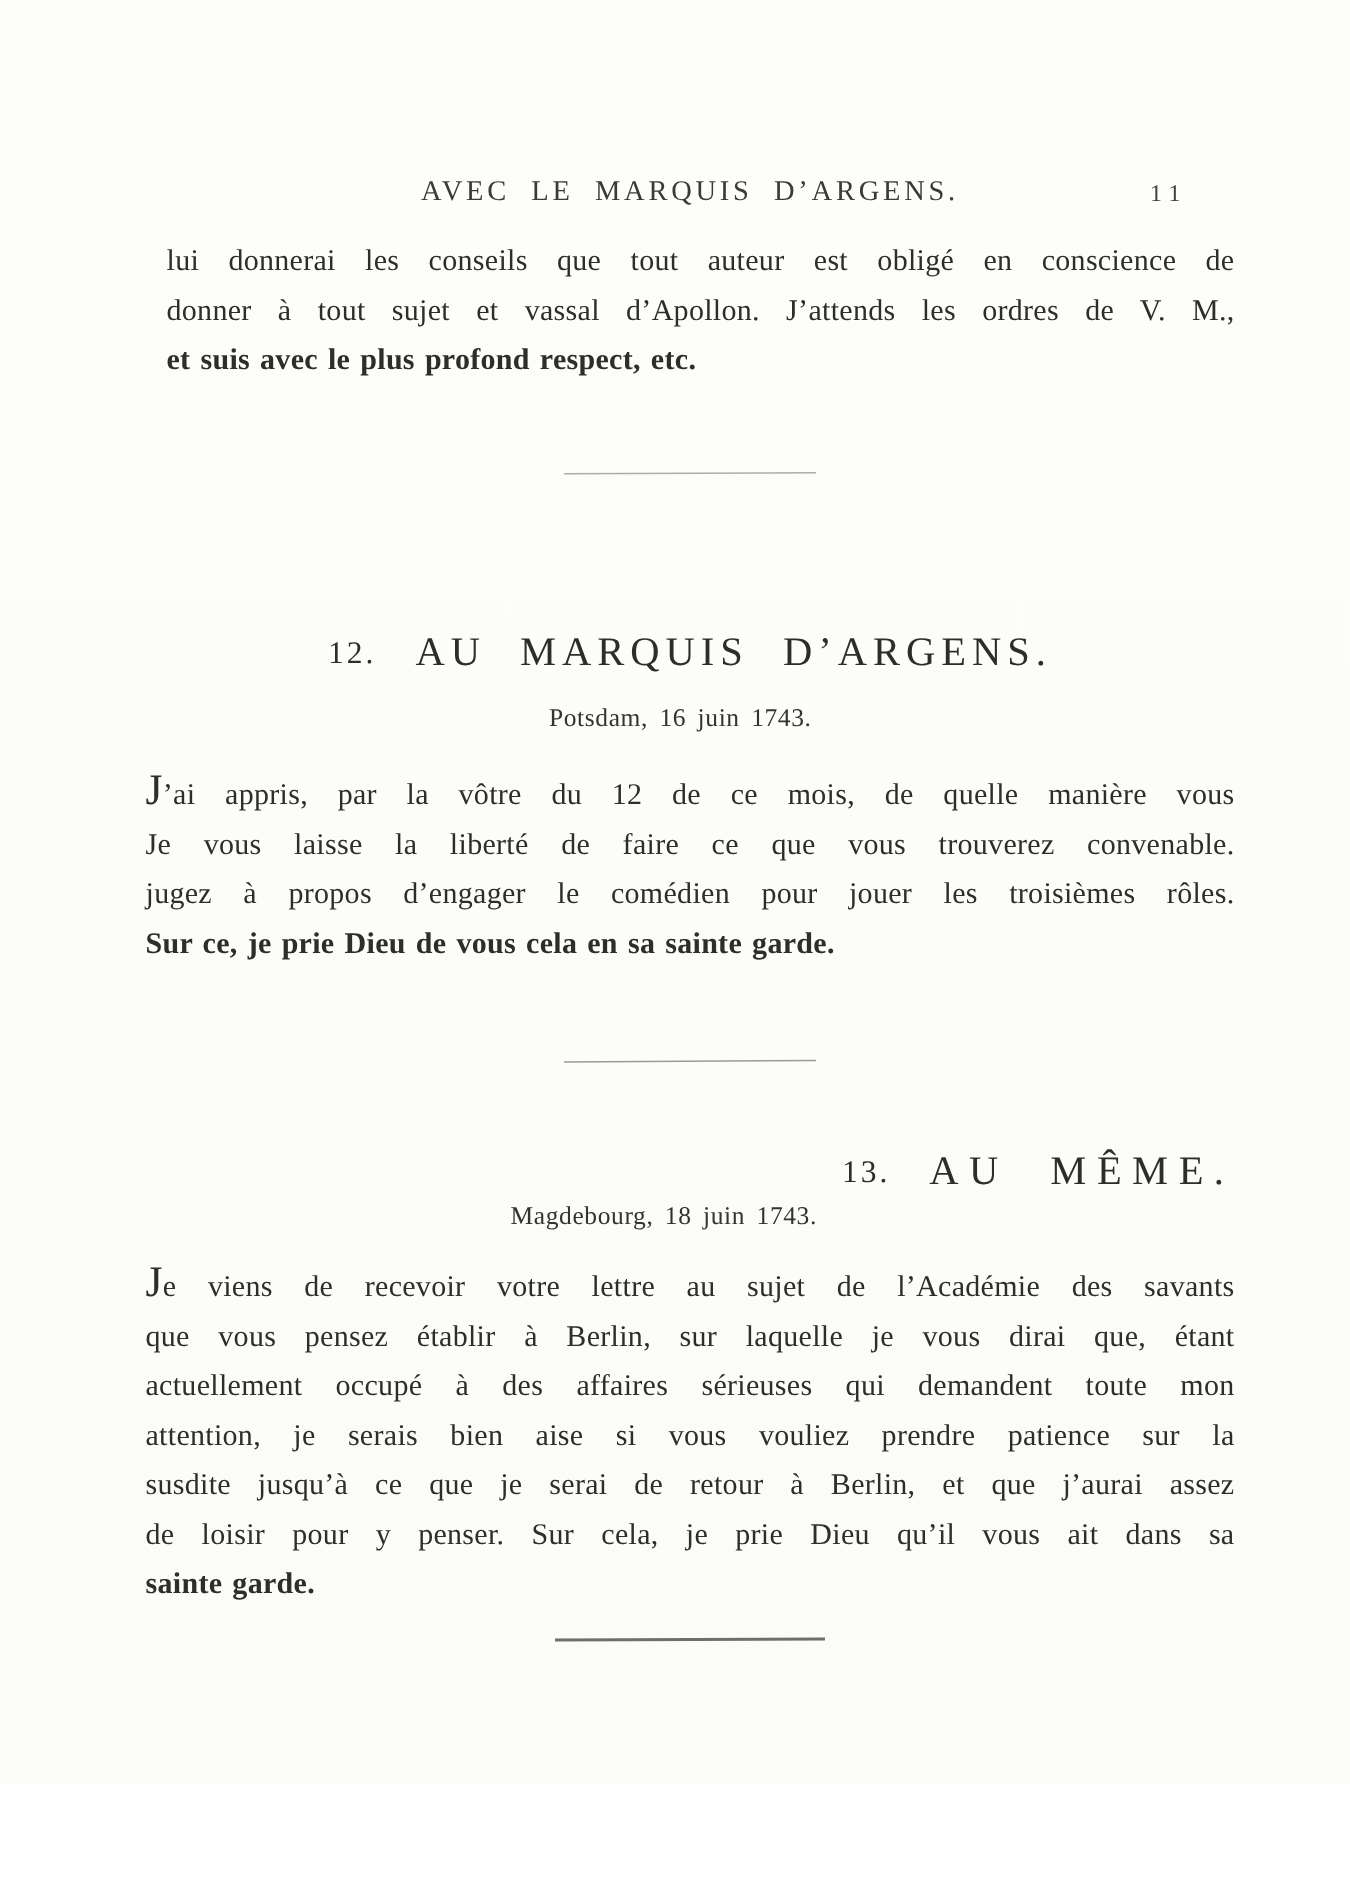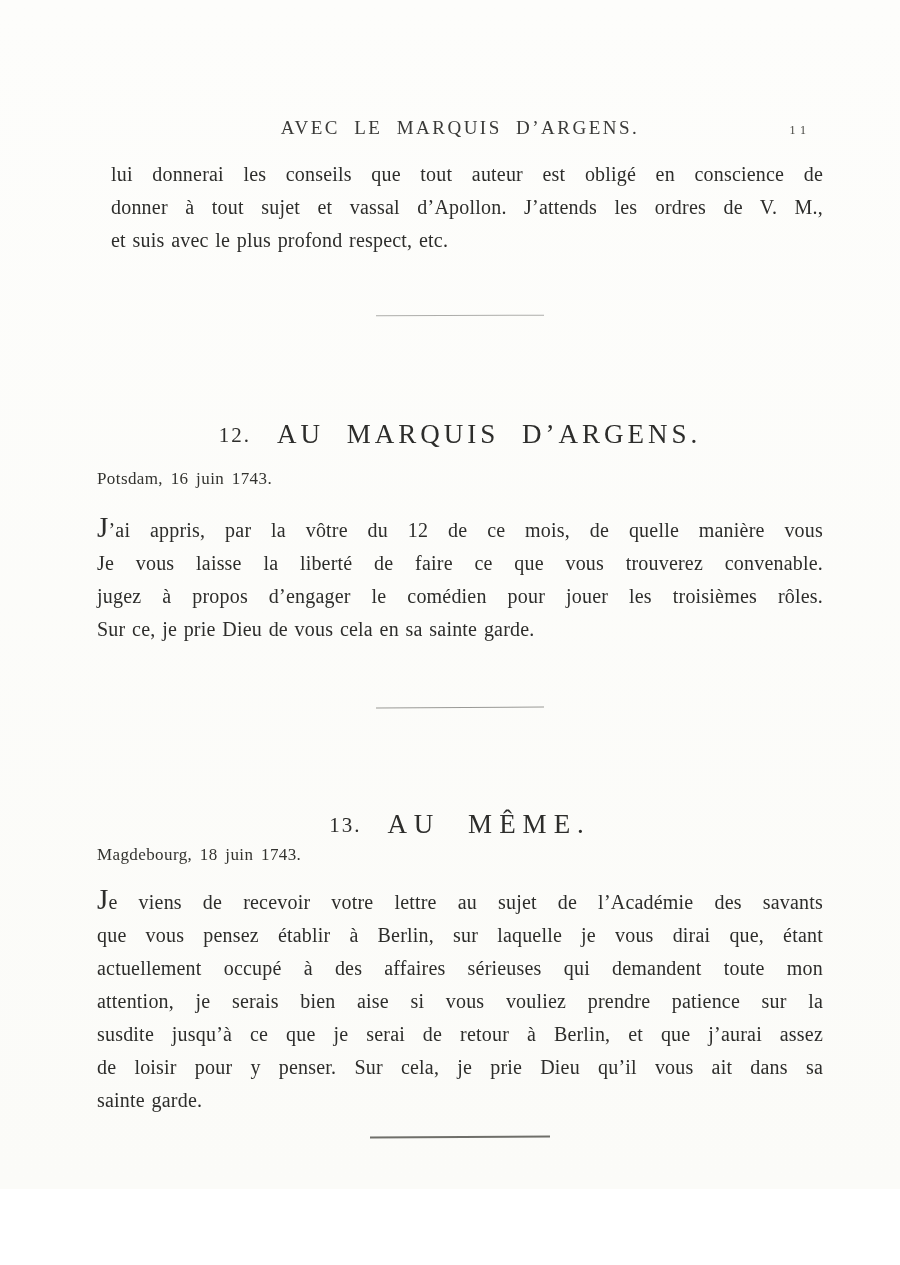--- a/index.html
+++ b/index.html
@@ -22,36 +22,36 @@
   }
   .rh-title {
     text-align: center;
     letter-spacing: 2.5px;
     word-spacing: 7px;
     color: #3a3a38;
   }
   .rh-page {
     position: absolute;
     top: 2px;
-    right: 12px;
-    font-size: 12px;
+    right: 31px;
+    font-size: 16px;
     letter-spacing: 5px;
     color: #44443f;
   }
 
   
   .line {
     font-size: 20px;
     line-height: 33px;
     text-align: justify;
     text-align-last: justify;
     word-spacing: 1.5px;
     letter-spacing: 0.2px;
   }
-  .line.last { text-align: right; text-align-last: left; }
+  .line.last { text-align: right; text-align-last: left; font-weight: bold; }
   .initial { font-size: 29px; line-height: 1; }
 
   .intro { margin-top: 18px; margin-left: 14px; }
 
   
   .divider {
     border: 0;
     border-top: 1px solid #adadaa;
     width: 168px;
     margin: 0 auto;
@@ -61,30 +61,30 @@
   .divider.d3 { margin-top: 19px; border-top-width: 2px; border-top-color: #6f6f6a; width: 180px; transform: rotate(-0.25deg); }
 
   
   .letter-heading {
     text-align: center;
     font-size: 27px;
     line-height: 36px;
     white-space: nowrap;
   }
   .letter-heading.h12 { margin-top: 100px; }
-  .letter-heading.h13 { margin-top: 98px; }
+  .letter-heading.h13 { margin-top: 54px; text-align: right; }
   .lh-number { font-size: 21px; letter-spacing: 2px; margin-right: 26px; vertical-align: 1px; }
   .lh-title  { letter-spacing: 4px; word-spacing: 12px; }
   .h13 .lh-title { letter-spacing: 7px; word-spacing: 14px; }
 
   
   .dateline {
     font-size: 17px;
     line-height: 24px;
-    text-align: left;
+    text-align: center;
     letter-spacing: 0.4px;
     word-spacing: 3px;
     color: #33332f;
   }
   .dateline.d12 { margin-top: 14px; padding-right: 13px; }
   .dateline.d13 { margin-top: 0; padding-right: 35px; }
 
   .letter-body.b12 { margin-top: 22px; }
   .letter-body.b13 { margin-top: 18px; }
 </style>

